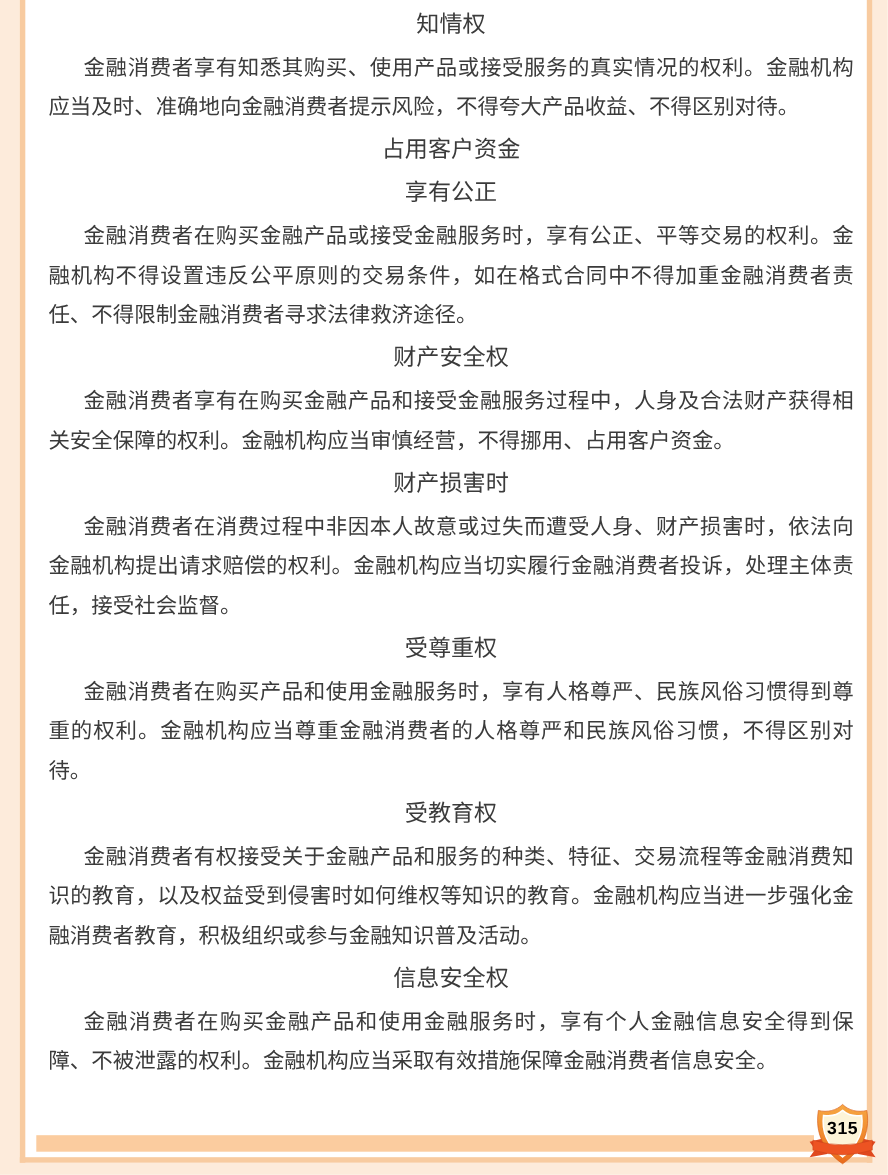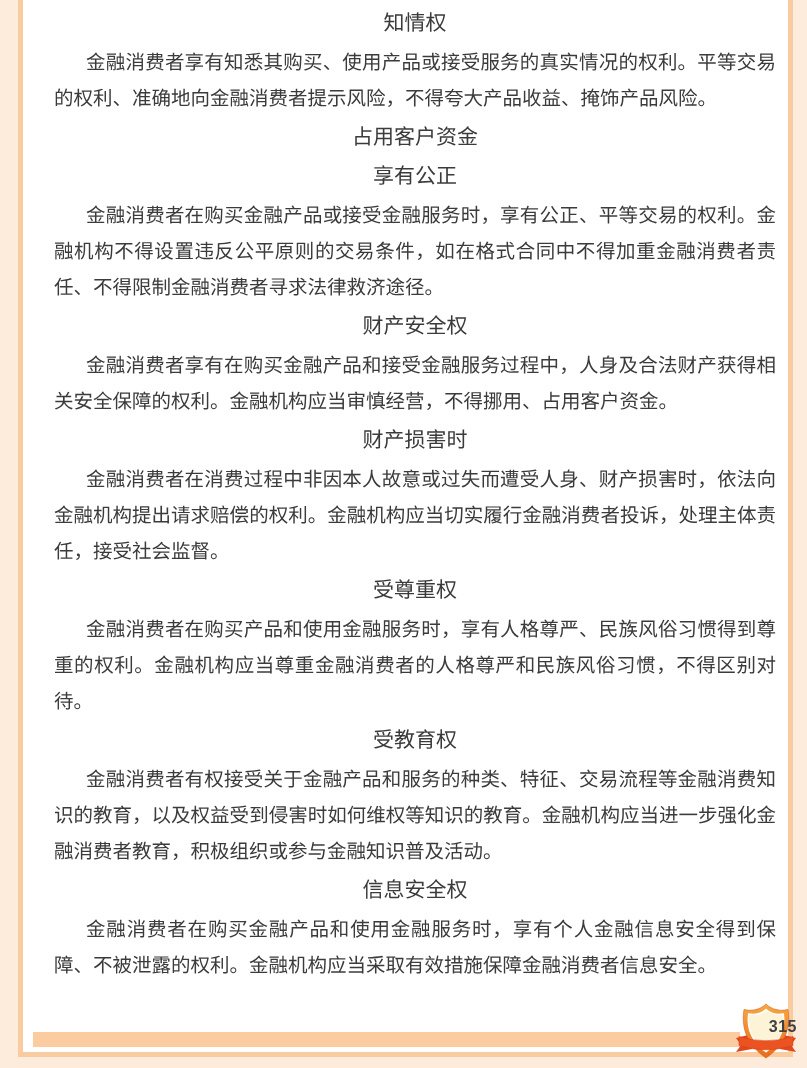--- a/index.html
+++ b/index.html
@@ -13,21 +13,21 @@
   .card {
     position: absolute;
     left: 18px; right: 14px; top: -6px; bottom: 11px;
     background: #ffffff;
     border: 5px solid #f8cba0;
     border-top: none;
     box-sizing: border-box;
   }
   .content {
     position: absolute;
-    left: 31px; right: 12px; top: 8px;
+    left: 21px; right: 12px; top: 8px;
     color: #3b3b3b;
   }
   .section-title {
     font-size: 21px;
     font-weight: 400;
     line-height: 36px;
     margin: 3px 0;
     text-align: center;
     color: #3b3b3b;
   }
@@ -48,36 +48,36 @@
   .badge {
     position: absolute;
     right: -9px; bottom: -9px;
     width: 62px; height: 58px;
     z-index: 5;
   }
   .badge svg { display: block; width: 62px; height: 58px; }
   .badge-num {
     position: absolute;
     left: 0; right: 0; top: 15px;
-    text-align: right;
+    text-align: center;
     font-size: 16px;
     font-weight: 700;
-    color: #404040;
+    color: #000000;
     letter-spacing: 0.5px;
   }
 </style>
 </head>
 <body>
 
 <div class="card">
   <div class="content">
 
     <section>
       <h2 class="section-title">知情权</h2>
-      <p class="section-body">金融消费者享有知悉其购买、使用产品或接受服务的真实情况的权利。平等交易的权利、准确地向金融消费者提示风险，不得夸大产品收益、掩饰产品风险。</p>
+      <p class="section-body">金融消费者享有知悉其购买、使用产品或接受服务的真实情况的权利。金融机构应当及时、准确地向金融消费者提示风险，不得夸大产品收益、不得区别对待。</p>
     </section>
 
     <section>
       <h2 class="section-title">占用客户资金</h2>
     </section>
 
     <section>
       <h2 class="section-title">享有公正</h2>
       <p class="section-body">金融消费者在购买金融产品或接受金融服务时，享有公正、平等交易的权利。金融机构不得设置违反公平原则的交易条件，如在格式合同中不得加重金融消费者责任、不得限制金融消费者寻求法律救济途径。</p>
     </section>

